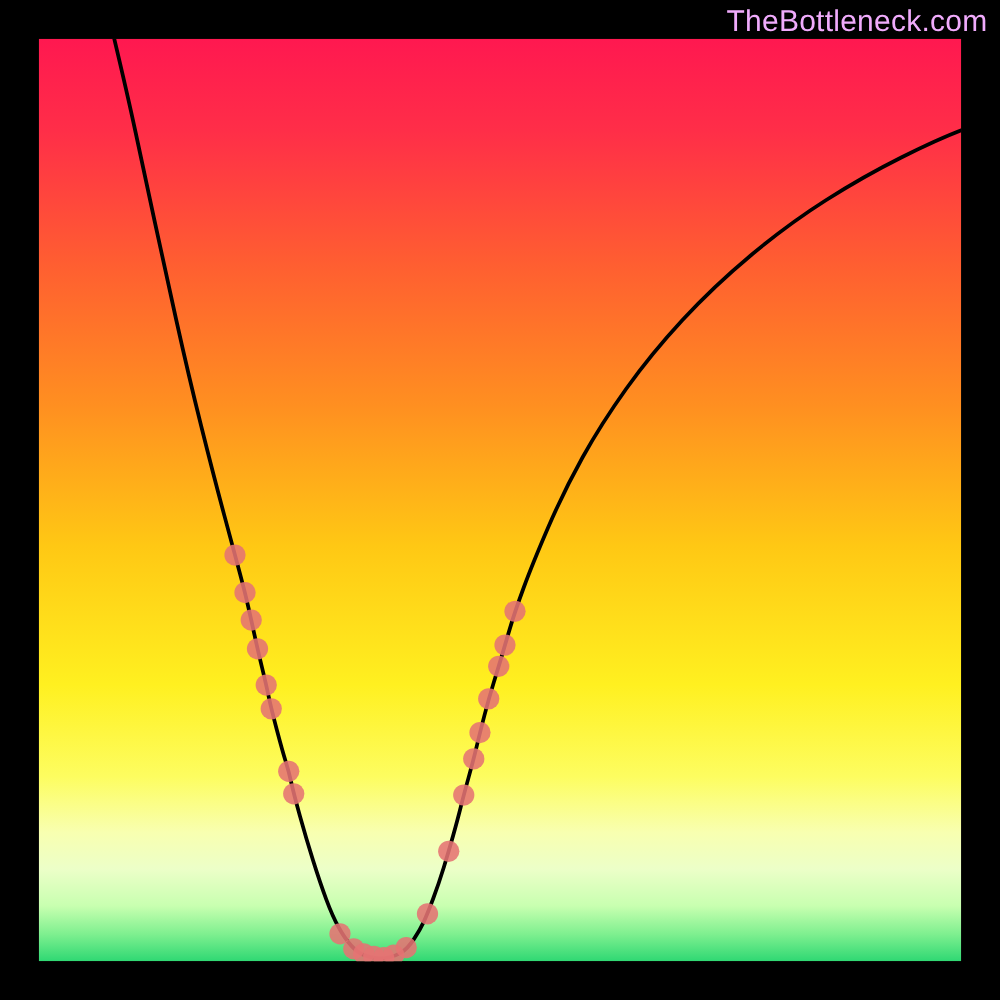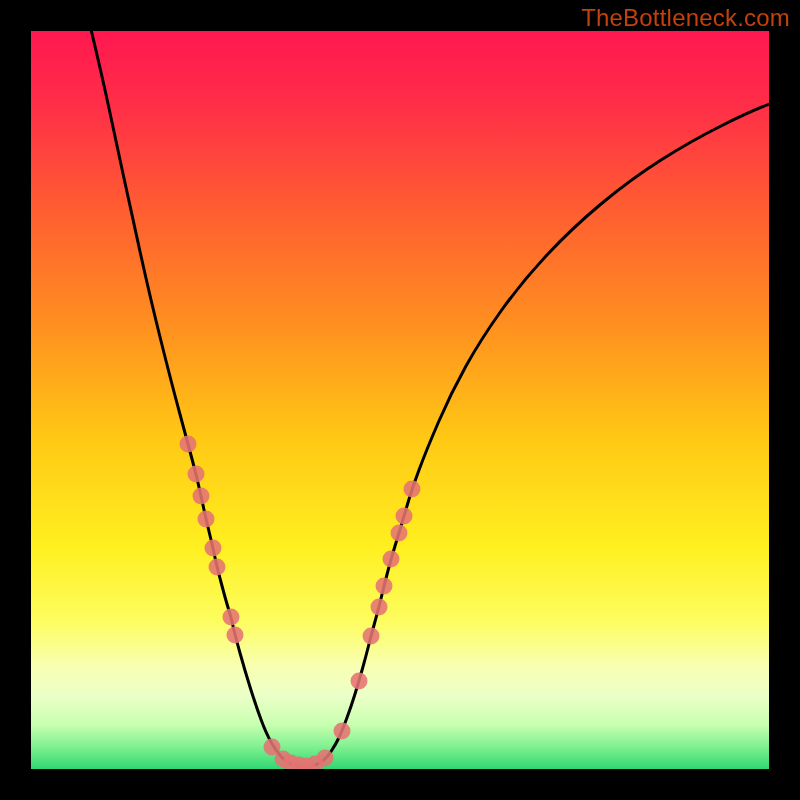--- a/index.html
+++ b/index.html
@@ -14,21 +14,21 @@
   .outer {
     width: 800px;
     height: 800px;
     background: #000;
     position: relative;
   }
   .watermark {
     position: absolute;
     top: 4px;
     right: 10px;
-    color: #c2410c;
+    color: #f0abfc;
     font-size: 24px;
     font-weight: 500;
     z-index: 10;
     letter-spacing: 0.2px;
   }
   .plot-area {
     position: absolute;
     left: 31px;
     top: 31px;
     width: 738px;

